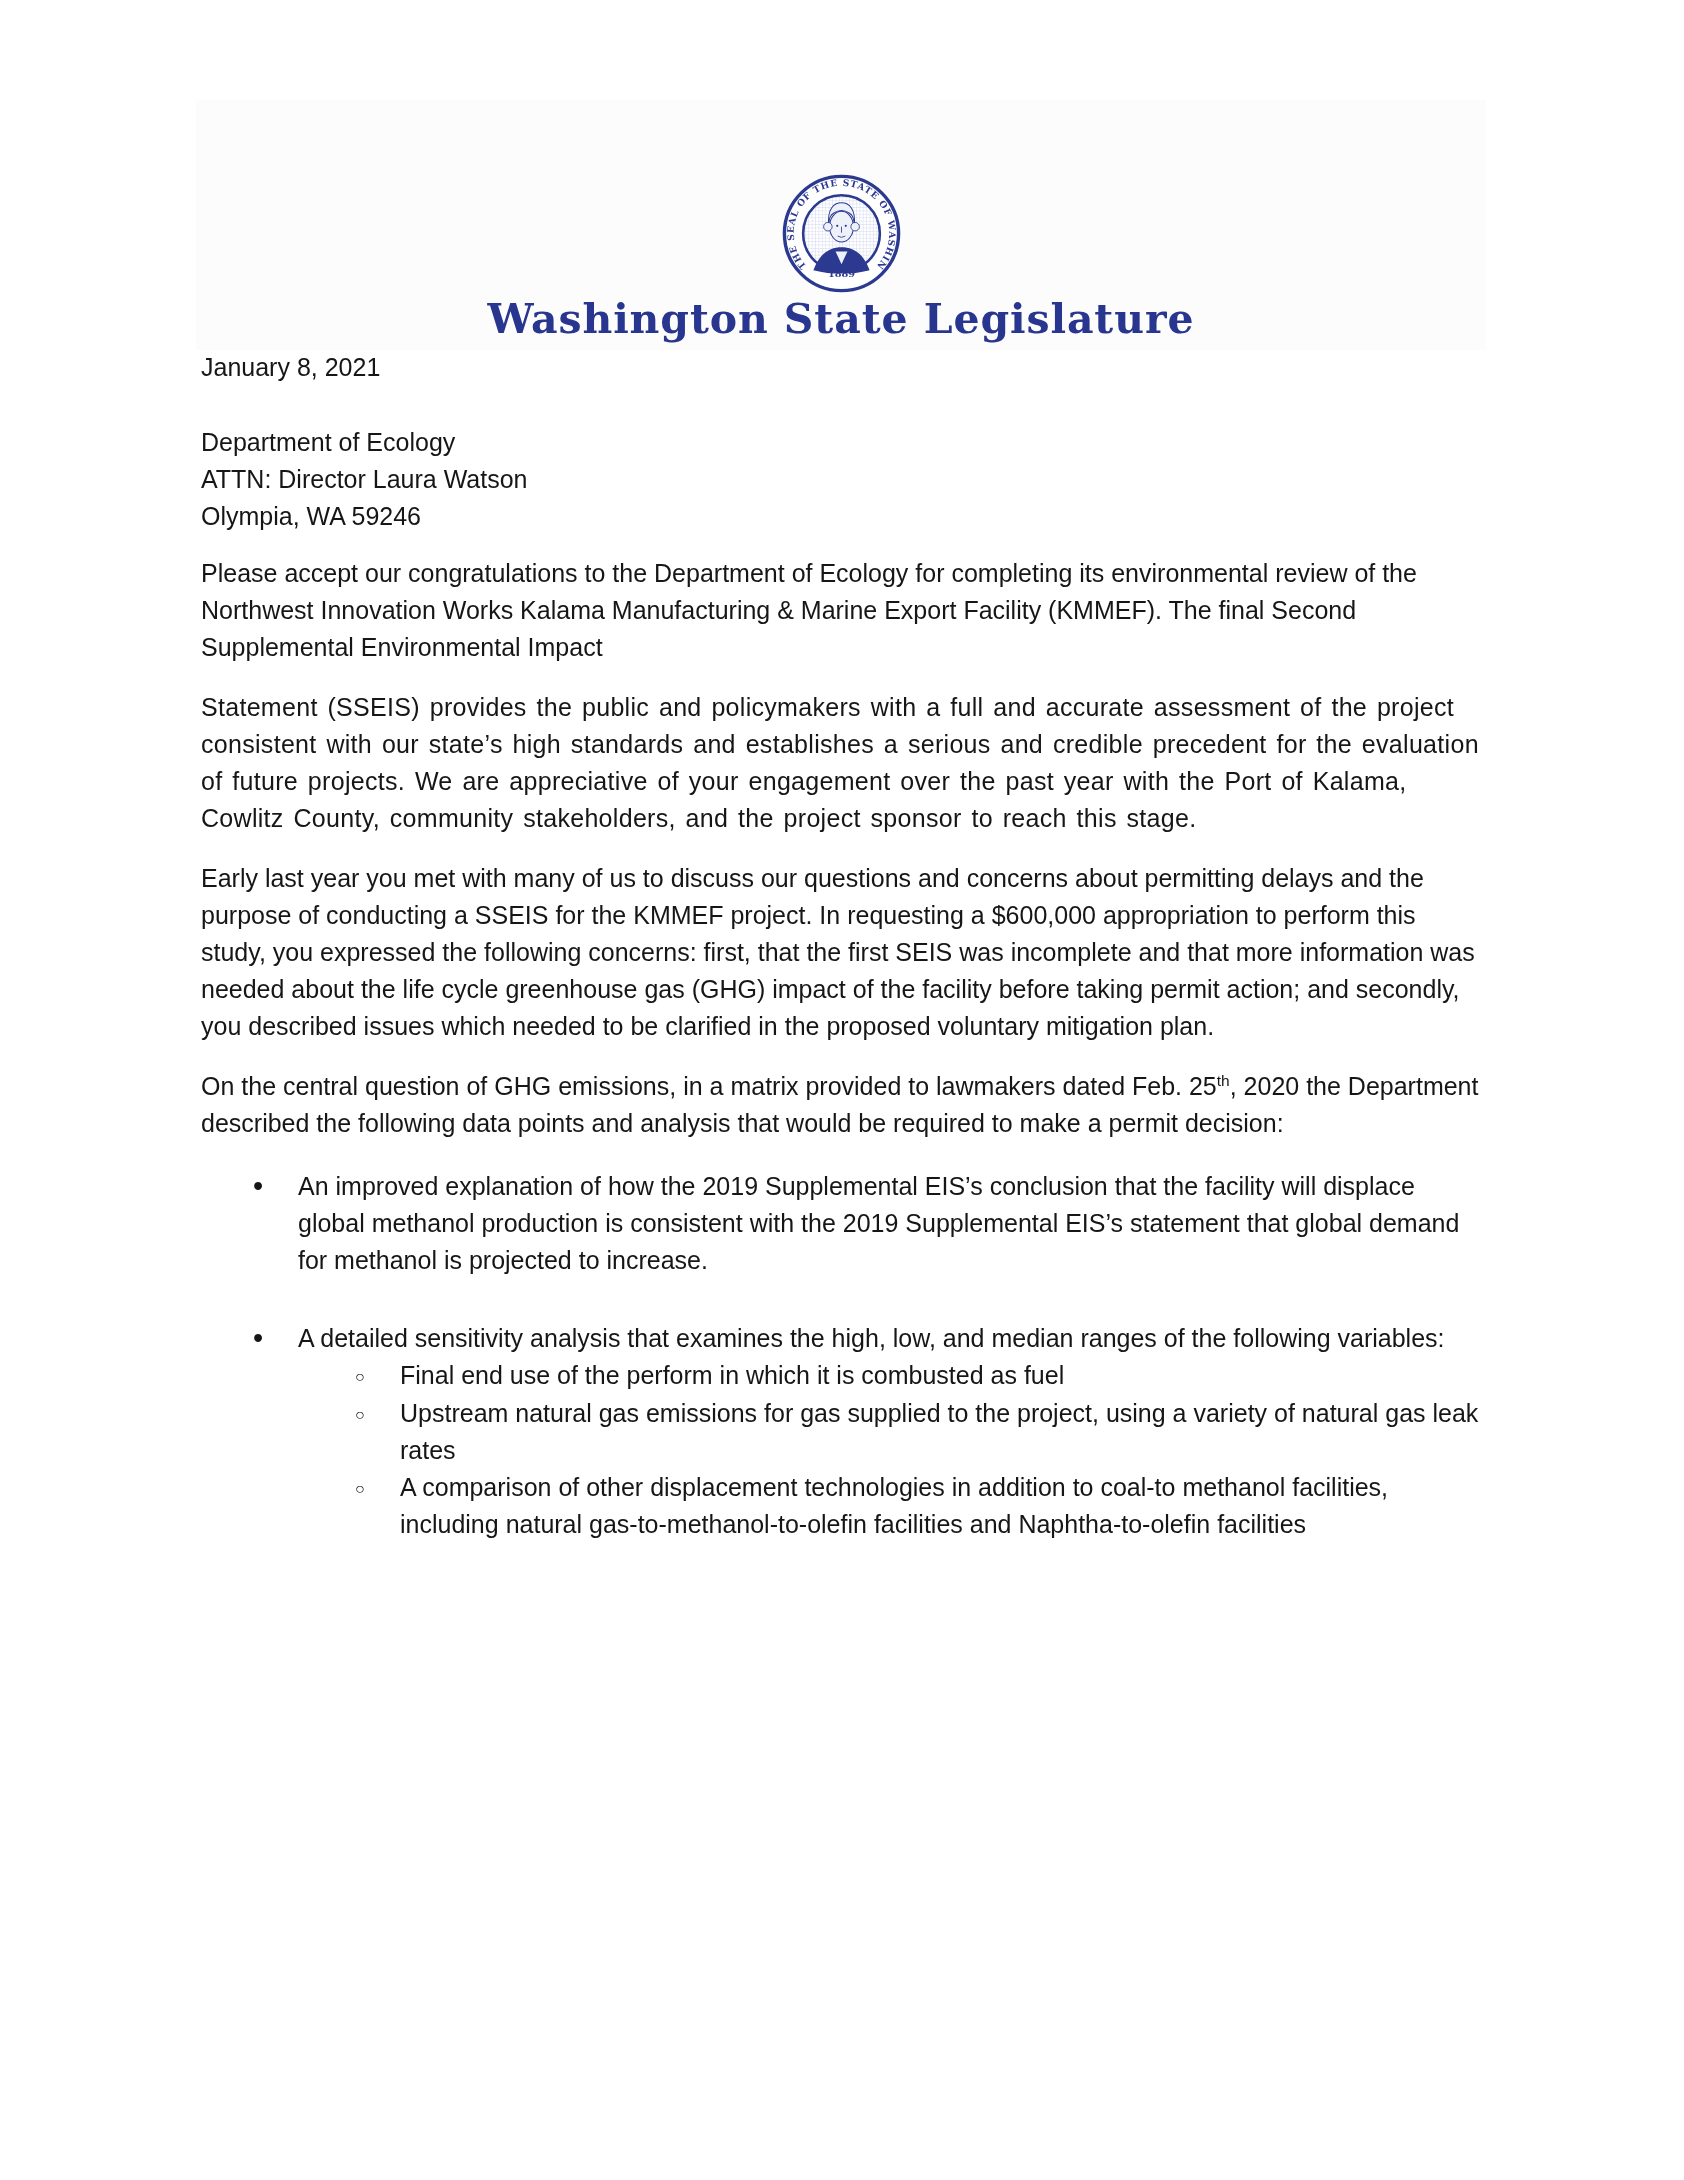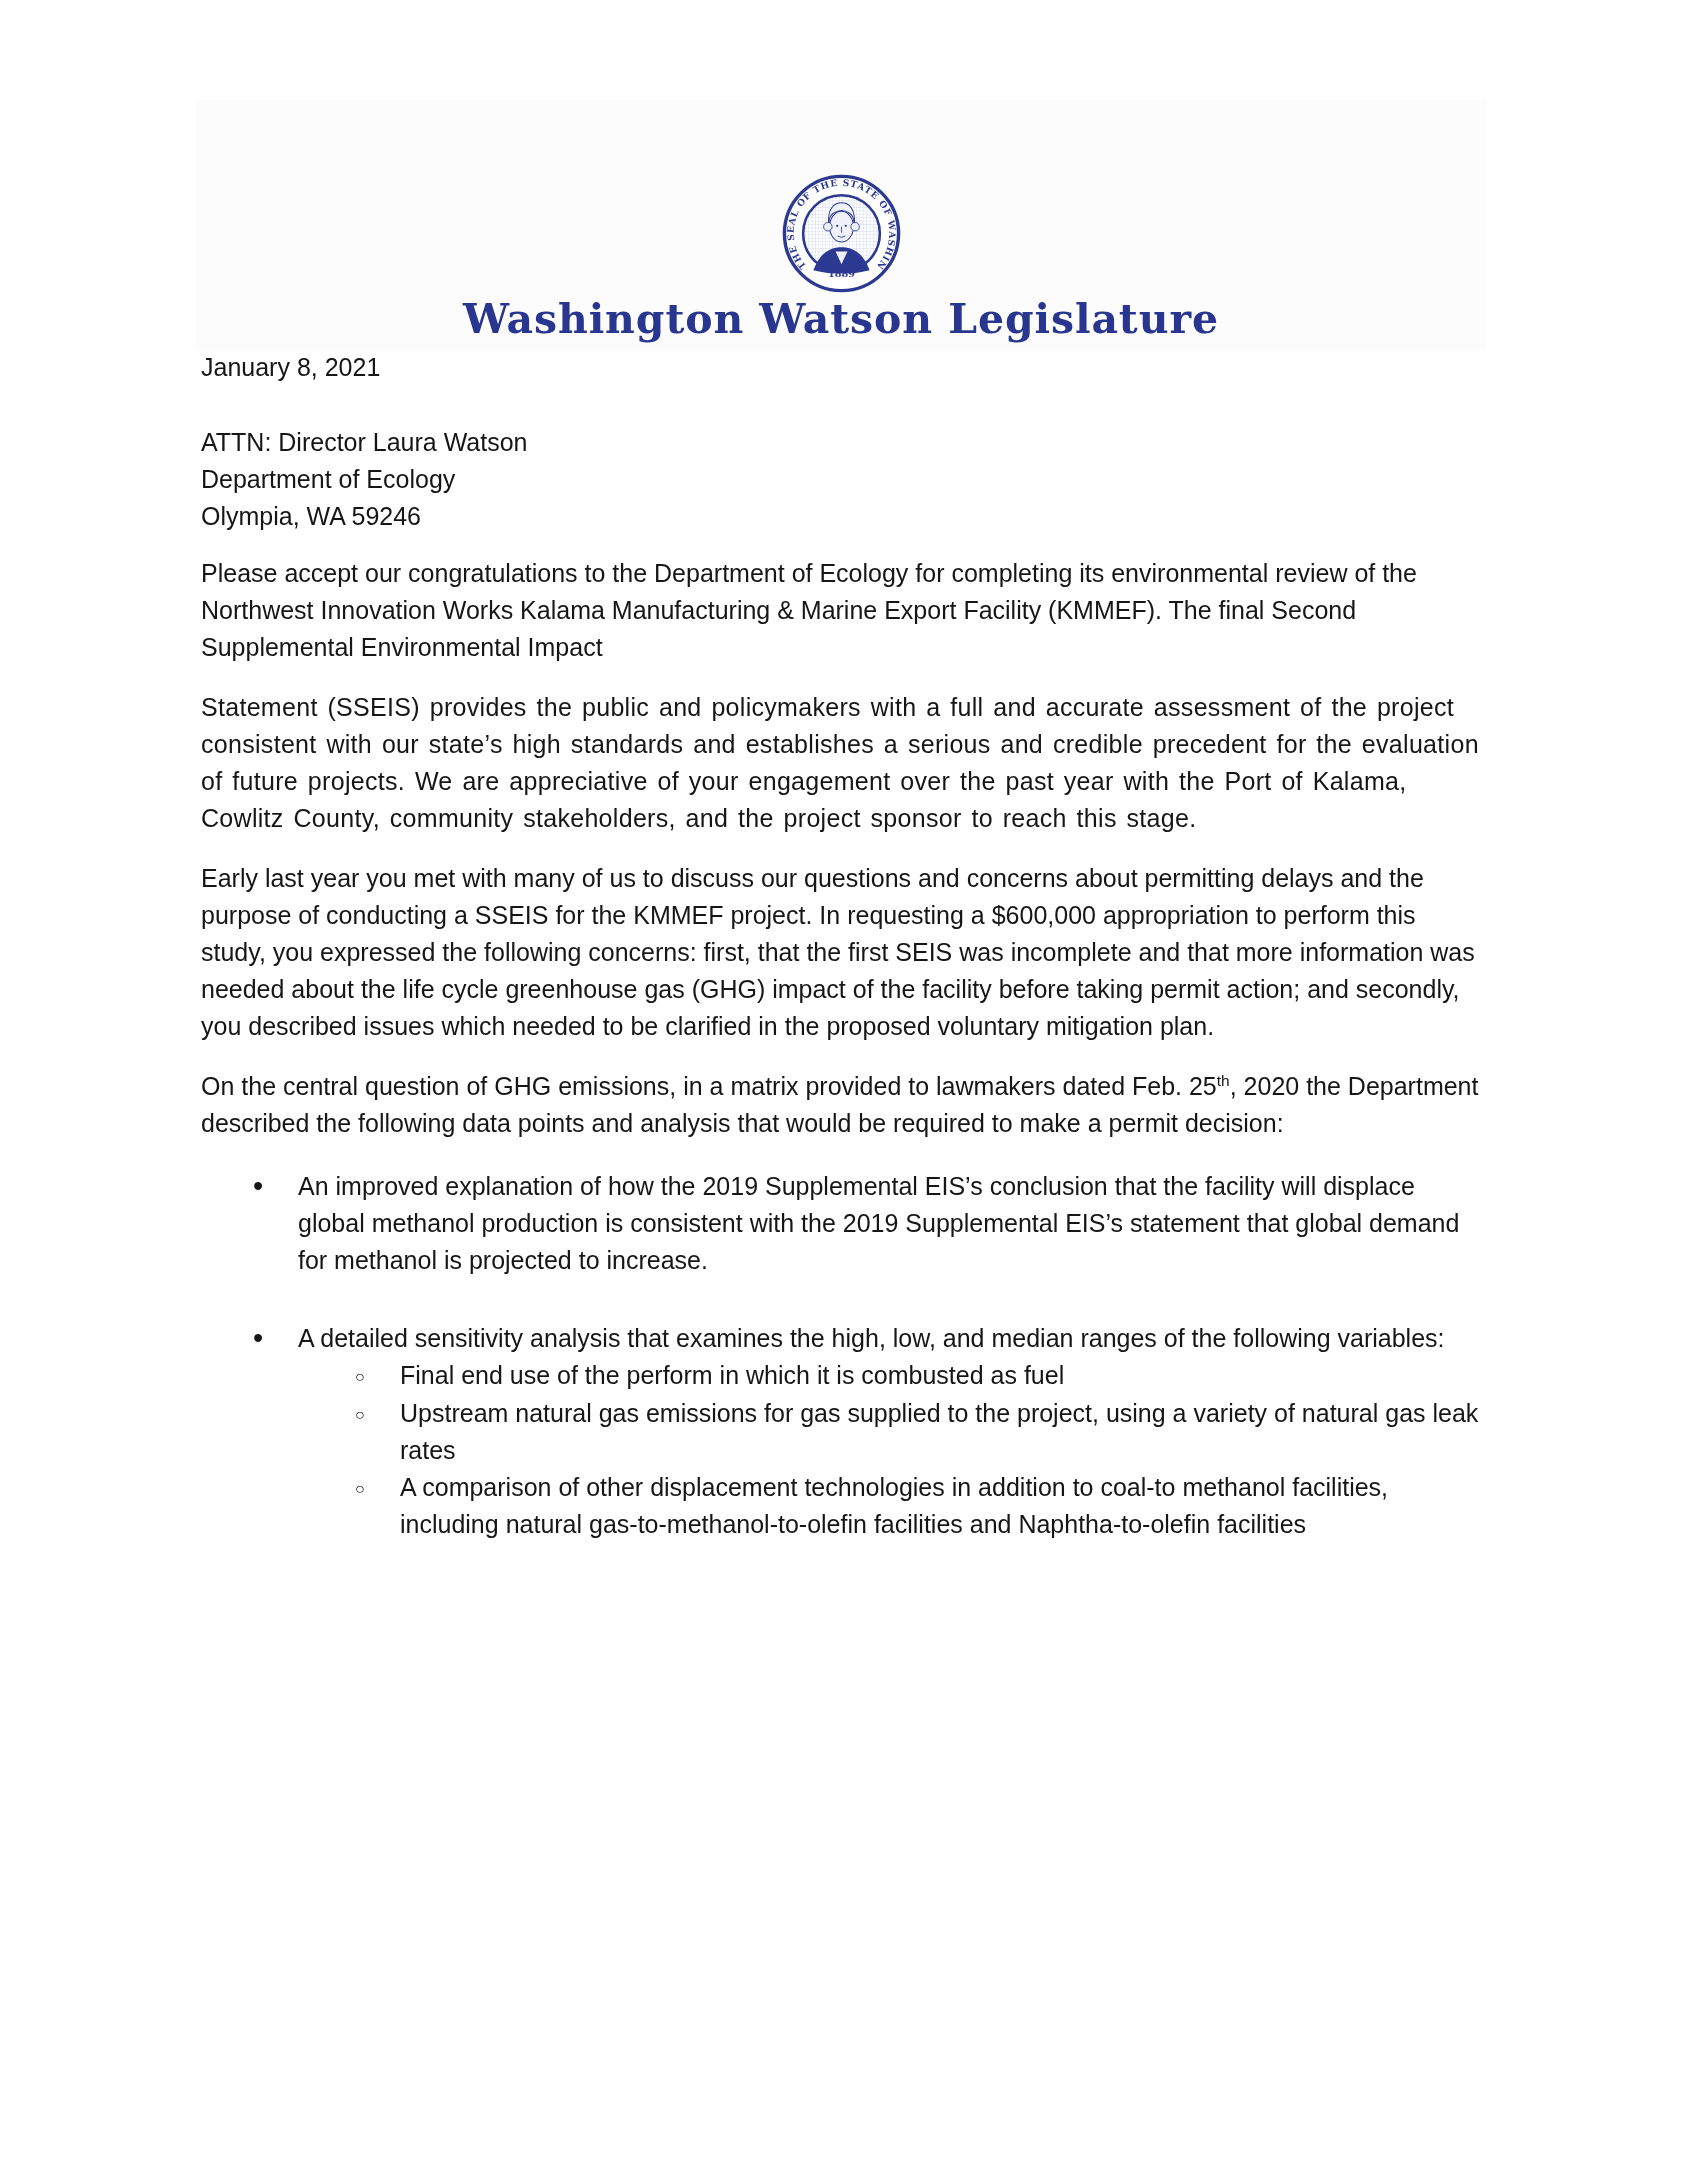--- a/index.html
+++ b/index.html
@@ -62,29 +62,29 @@
       <path d="M56,62 C54,42 62,35 71,35 C80,35 88,42 86,62 C86,54 84,49 80,47 C74,43 68,43 62,47 C58,49 56,54 56,62 Z" fill="#eef1fa" stroke="#2b3990" stroke-width="1.2"></path>
       <circle cx="55" cy="63" r="5" fill="#eef1fa" stroke="#2b3990" stroke-width="1"></circle>
       <circle cx="87" cy="63" r="5" fill="#eef1fa" stroke="#2b3990" stroke-width="1"></circle>
       <circle cx="66" cy="62" r="1.3" fill="#2b3990"></circle>
       <circle cx="76" cy="62" r="1.3" fill="#2b3990"></circle>
       <path d="M71,63 L71,70 M66.5,74 Q71,77 75.5,74" stroke="#2b3990" stroke-width="1" fill="none"></path>
     </g>
 
     <text x="71" y="122" text-anchor="middle" font-family="DejaVu Serif, serif" font-size="11.5" font-weight="bold" fill="#2b3990">1889</text>
   </svg>
-  <div class="org-title">Washington Watson Legislature</div>
+  <div class="org-title">Washington State Legislature</div>
 </div>
 
 <div class="letter">
   <div class="date">January 8, 2021</div>
 
   <div class="address">
+    <div>Department of Ecology</div>
     <div>ATTN: Director Laura Watson</div>
-    <div>Department of Ecology</div>
     <div>Olympia, WA 59246</div>
   </div>
 
 
   <p class="para first">Please accept our congratulations to the Department of Ecology for completing its environmental review of the Northwest Innovation Works Kalama Manufacturing &amp; Marine Export Facility (KMMEF). The final Second Supplemental Environmental Impact</p>
 
   <p class="para p-spread">Statement (SSEIS) provides the public and policymakers with a full and accurate assessment of the project consistent with our state’s high standards and establishes a serious and credible precedent for the evaluation of future projects. We are appreciative of your engagement over the past year with the Port of Kalama, Cowlitz County, community stakeholders, and the project sponsor to reach this stage.</p>
 
   <p class="para">Early last year you met with many of us to discuss our questions and concerns about permitting delays and the purpose of conducting a SSEIS for the KMMEF project. In requesting a $600,000 appropriation to perform this study, you expressed the following concerns: first, that the first SEIS was incomplete and that more information was needed about the life cycle greenhouse gas (GHG) impact of the facility before taking permit action; and secondly, you described issues which needed to be clarified in the proposed voluntary mitigation plan.</p>
 

